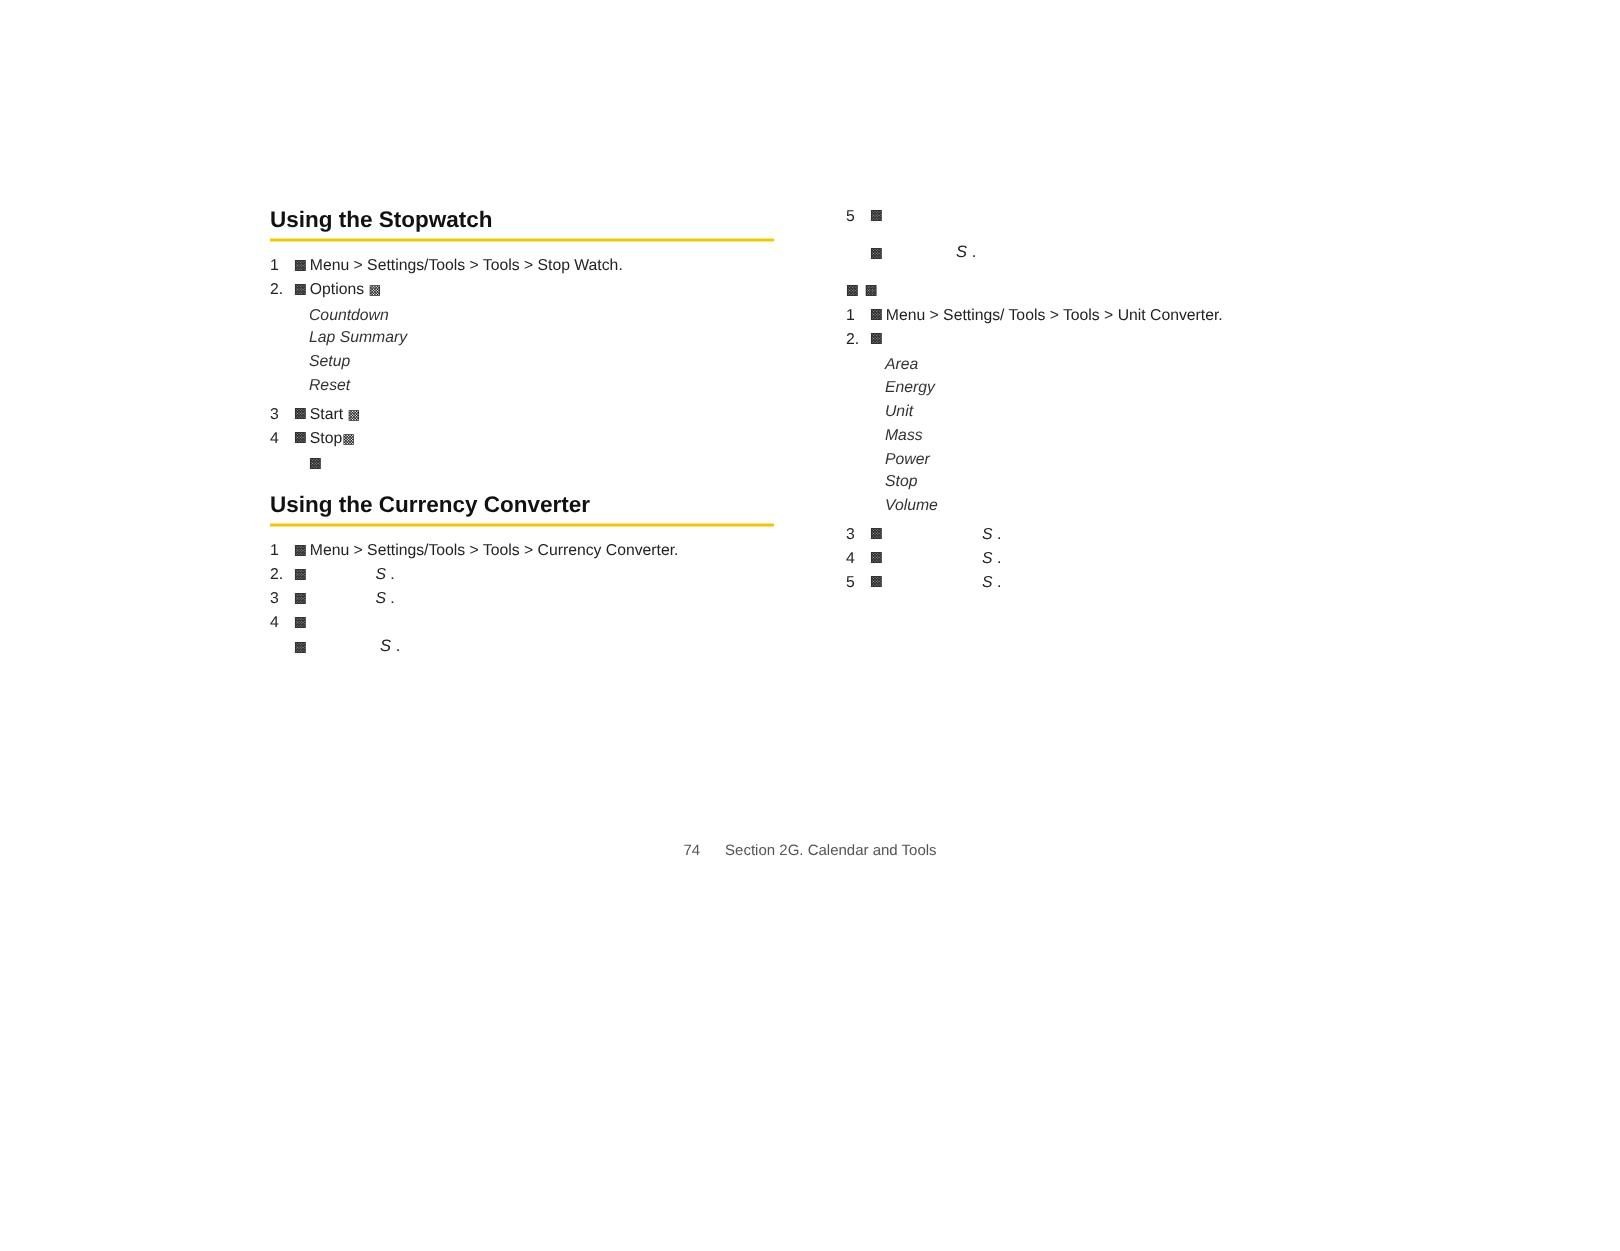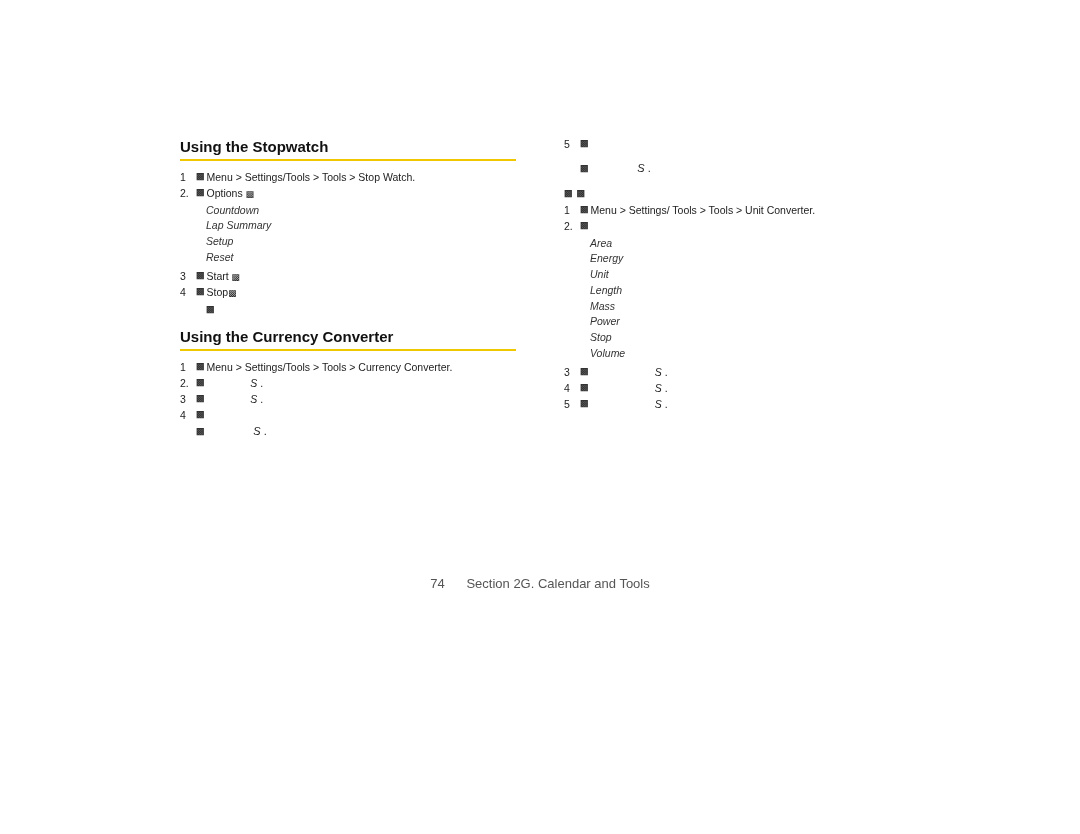--- a/index.html
+++ b/index.html
@@ -52,24 +52,24 @@
       margin-bottom: 4px;
     }
     .indent-list div {
       font-size: 10.5px;
       line-height: 1.5;
       color: #333;
       font-style: italic;
     }
     .page-footer {
       position: absolute;
-      bottom: 43px;
+      bottom: 61px;
       left: 50%;
       transform: translateX(-50%);
-      font-size: 13px;
+      font-size: 10px;
       color: #555;
       white-space: nowrap;
     }
     .icon-sym {
       font-size: 9px;
       font-weight: bold;
       color: #333;
     }
     .step-row {
       display: flex;
@@ -183,21 +183,20 @@
         </div>
 
         <div class="step-row">
           <span class="step-num">2.</span>
           <span class="icon-sym">▩</span>
         </div>
         <div class="indent-list">
           <div>Area</div>
           <div>Energy</div>
           <div>Unit</div>
-          <div>Length</div>
           <div>Mass</div>
           <div>Power</div>
           <div>Stop</div>
           <div>Volume</div>
         </div>
 
         <div class="step-row">
           <span class="step-num">3</span>
           <span class="icon-sym">▩</span>
           <span class="step-text">&nbsp;&nbsp;&nbsp;&nbsp;&nbsp;&nbsp;&nbsp;&nbsp;&nbsp;&nbsp;&nbsp;&nbsp;&nbsp;&nbsp;&nbsp;&nbsp;&nbsp;&nbsp;&nbsp;&nbsp;&nbsp; <em>S</em> .</span>

